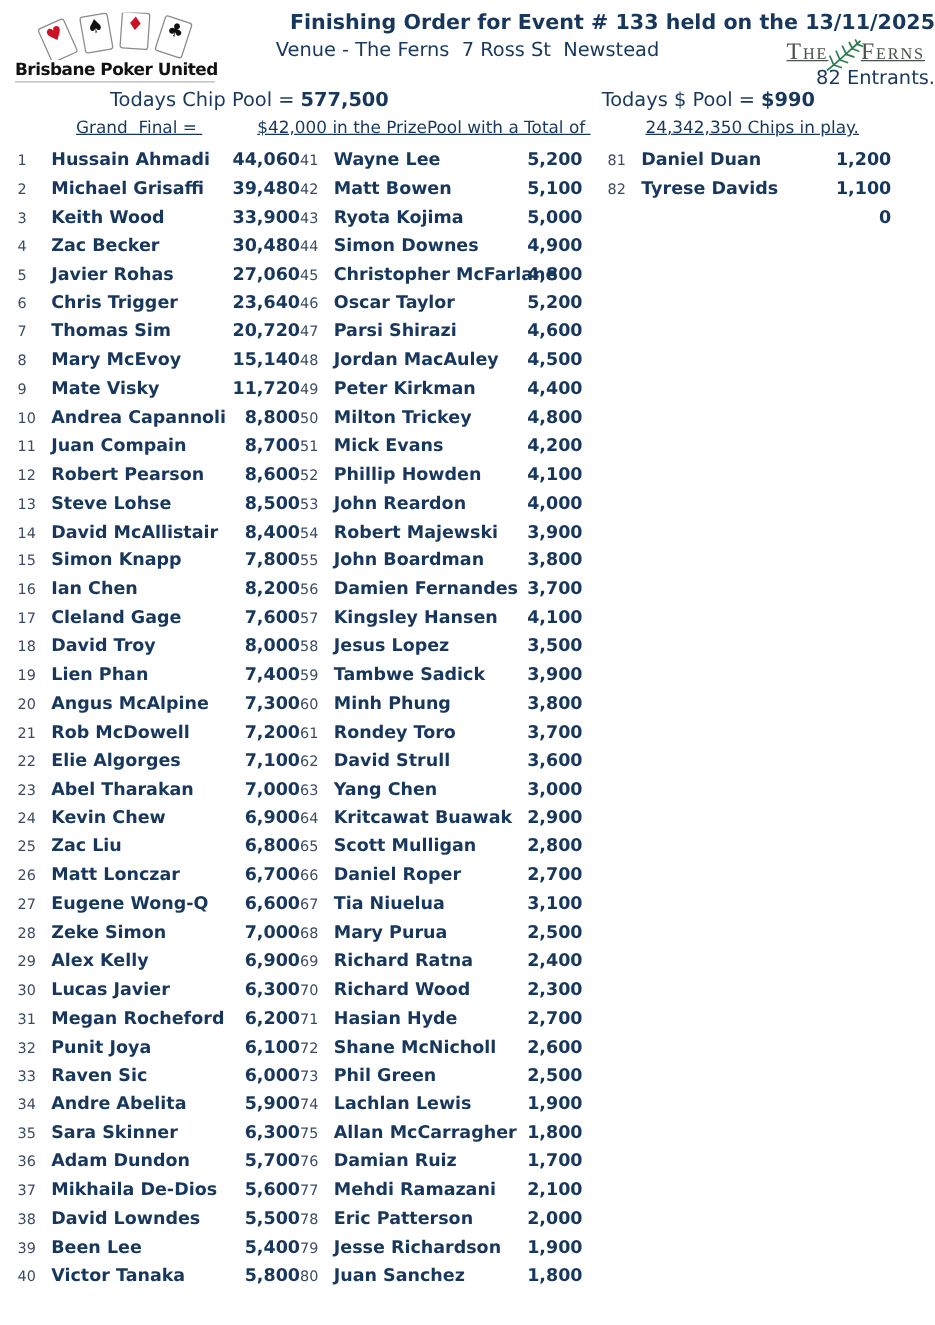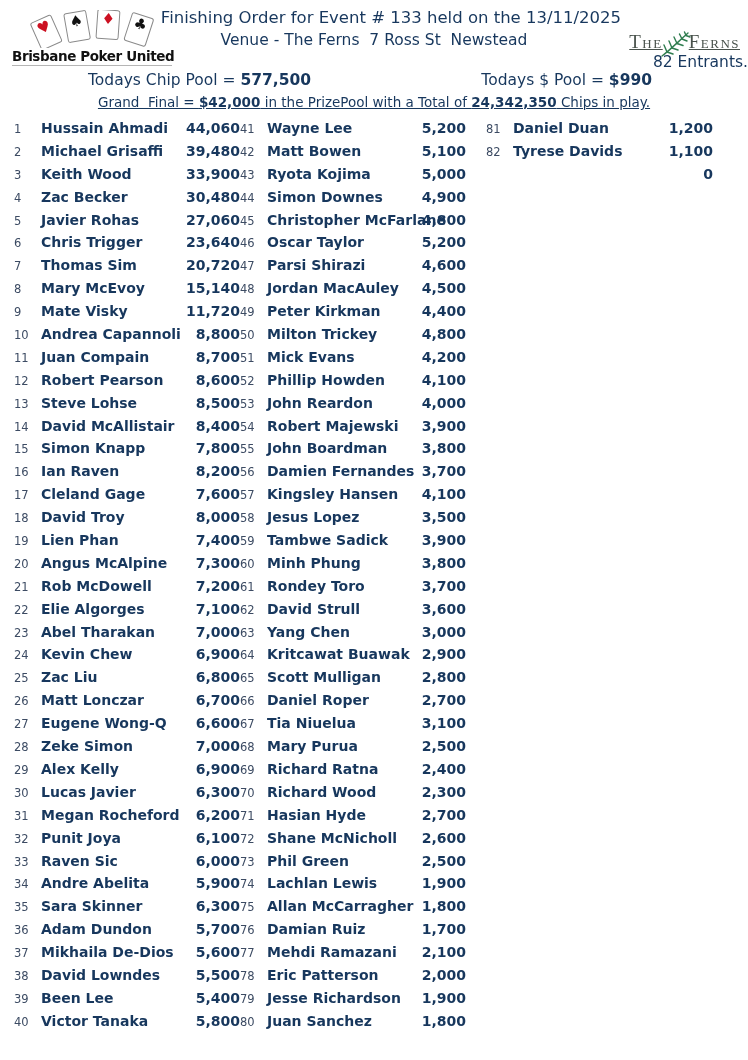--- a/index.html
+++ b/index.html
@@ -9,34 +9,34 @@
     --black:#111111;
     --fern-green:#2f7d4f;
     --ferns-text:#49524c;
   }
   *{margin:0;padding:0;box-sizing:border-box;}
   html,body{background:#fff;}
   body{font-family:"DejaVu Sans","Liberation Sans",sans-serif;}
   .page{position:relative;width:748px;height:1060px;background:#ffffff;overflow:hidden;}
 
   
-  .title{position:absolute;top:8px;left:0;right:0;text-align:center;text-indent:34px;
-         font-size:16.5px;font-weight:normal;color:var(--navy);white-space:pre;}
+  .title{position:absolute;top:8px;left:0;right:0;text-align:right;text-indent:34px;
+         font-size:16.5px;font-weight:bold;color:var(--navy);white-space:pre;}
   .venue{position:absolute;top:31px;left:0;right:0;text-align:center;
          font-size:15.5px;color:var(--navy);white-space:pre;}
   .entrants{position:absolute;top:53px;left:0;right:0;text-align:right;
          font-size:15.5px;color:var(--navy);}
   .pools{position:absolute;top:71px;left:0;right:0;display:flex;justify-content:space-between;
          padding:0 96px 0 88px;font-size:15.5px;color:var(--navy);}
   .pools b{font-weight:bold;}
   .pools span{white-space:pre;}
   .grand-final{position:absolute;top:94px;left:0;right:0;text-align:center;
          font-size:13.5px;color:var(--navy);}
   .grand-final .ul{text-decoration:underline;white-space:pre;}
-  .grand-final b{font-weight:bold;}
+  .grand-final b{font-weight:normal;margin-left:44px;}
 
   
   .bpu-logo{position:absolute;left:12px;top:10px;width:160px;text-align:center;
             border-bottom:1px solid #b5b5b5;padding-bottom:1px;}
   .bpu-cards{display:block;margin:0 auto;}
   .bpu-text{font-size:13.5px;font-weight:bold;color:var(--black);letter-spacing:-0.4px;white-space:nowrap;}
 
   
   .ferns-logo{position:absolute;right:8px;top:30px;display:flex;align-items:center;gap:1px;
               font-family:"Liberation Serif","DejaVu Serif",serif;color:var(--ferns-text);text-decoration:underline;}
@@ -185,21 +185,21 @@
           <span class="pname">David McAllistair</span>
           <span class="chips">8,400</span>
         </div>
         <div class="row">
           <span class="rank">15</span>
           <span class="pname">Simon Knapp</span>
           <span class="chips">7,800</span>
         </div>
         <div class="row">
           <span class="rank">16</span>
-          <span class="pname">Ian Raven</span>
+          <span class="pname">Ian Chen</span>
           <span class="chips">8,200</span>
         </div>
         <div class="row">
           <span class="rank">17</span>
           <span class="pname">Cleland Gage</span>
           <span class="chips">7,600</span>
         </div>
         <div class="row">
           <span class="rank">18</span>
           <span class="pname">David Troy</span>

